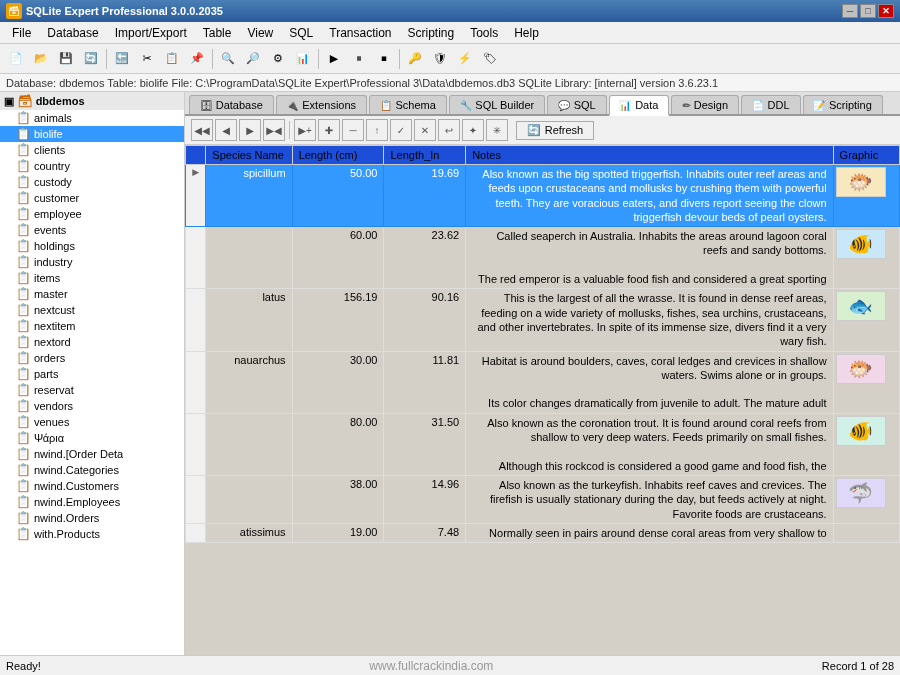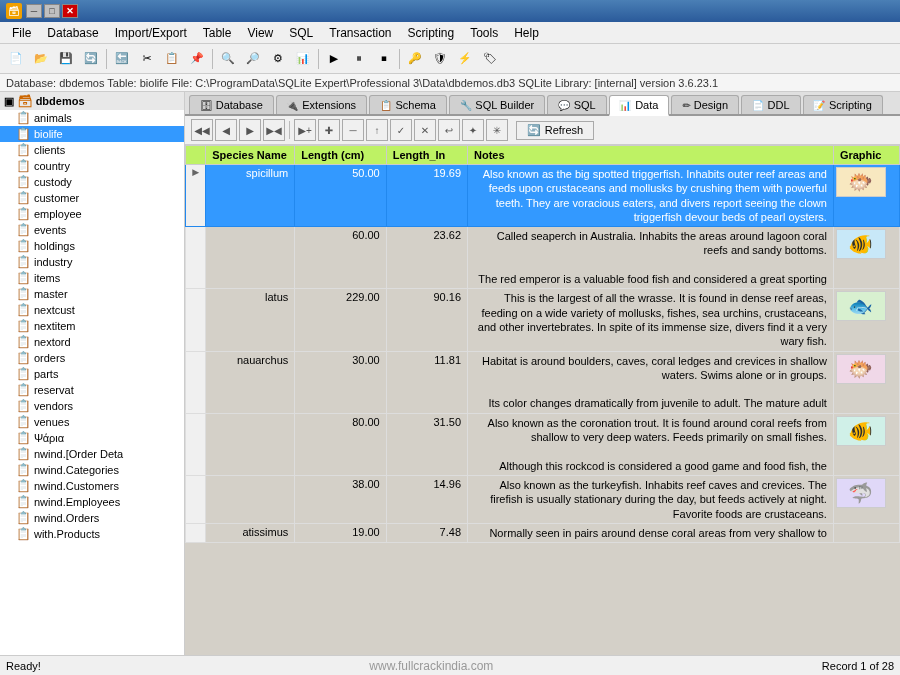--- a/index.html
+++ b/index.html
@@ -170,25 +170,25 @@
       margin-left: 6px;
     }
 
     
     .table-container {
       flex: 1;
       overflow: auto;
     }
     table { border-collapse: collapse; width: 100%; font-size: 11px; }
     thead th {
-      background: #bef264;
+      background: #1d4ed8;
       border: 1px solid #ccc;
       padding: 3px 6px;
       text-align: left;
-      font-weight: bold;
+      font-weight: normal;
       position: sticky;
       top: 0;
       z-index: 1;
       white-space: nowrap;
     }
     tbody td {
       border: 1px solid #ddd;
       padding: 2px 6px;
       vertical-align: top;
       text-align: right;
@@ -226,20 +226,21 @@
     ::-webkit-scrollbar-button { background: #d4d0c8; border: 1px solid #999; height: 14px; width: 14px; }
 
     .folder-icon { color: #f0a000; font-size: 12px; }
     .db-icon { color: #cc6600; font-size: 12px; }
   </style>
 </head>
 <body>
 
 <div class="title-bar">
   <div class="title-bar-icon">🗃</div>
+  <span class="title-bar-text">SQLite Expert Professional 3.0.0.2035</span>
   <div class="title-bar-buttons">
     <div class="title-bar-btn">─</div>
     <div class="title-bar-btn">□</div>
     <div class="title-bar-btn close">✕</div>
   </div>
 </div>
 
 <div class="menu-bar">
   <div class="menu-item">File</div>
   <div class="menu-item">Database</div>
@@ -521,21 +522,21 @@
     <td class="col-number">60.00</td>
     <td class="col-number">23.62</td>
     <td style="font-size:11px;line-height:1.3;">Called seaperch in Australia.  Inhabits the areas around lagoon coral reefs and sandy bottoms.<br><br>The red emperor is a valuable food fish and considered a great sporting</td>
     <td style="padding:2px;width:60px;">
       <div class="fish-img" style="background:#c8e8f8;font-size:20px;">🐠</div>
     </td>
   </tr>
             <tr>
     <td class="row-indicator" style="width:16px;font-size:9px;text-align:center;"></td>
     <td style="max-width:80px;overflow:hidden;">latus</td>
-    <td class="col-number">229.00</td>
+    <td class="col-number">156.19</td>
     <td class="col-number">90.16</td>
     <td style="font-size:11px;line-height:1.3;">This is the largest of all the wrasse.  It is found in dense reef areas, feeding on a wide variety of mollusks, fishes, sea urchins, crustaceans, and other invertebrates.  In spite of its immense size, divers find it a very wary fish.</td>
     <td style="padding:2px;width:60px;">
       <div class="fish-img" style="background:#d8f0d0;font-size:20px;">🐟</div>
     </td>
   </tr>
             <tr>
     <td class="row-indicator" style="width:16px;font-size:9px;text-align:center;"></td>
     <td style="max-width:80px;overflow:hidden;">nauarchus</td>
     <td class="col-number">30.00</td>

